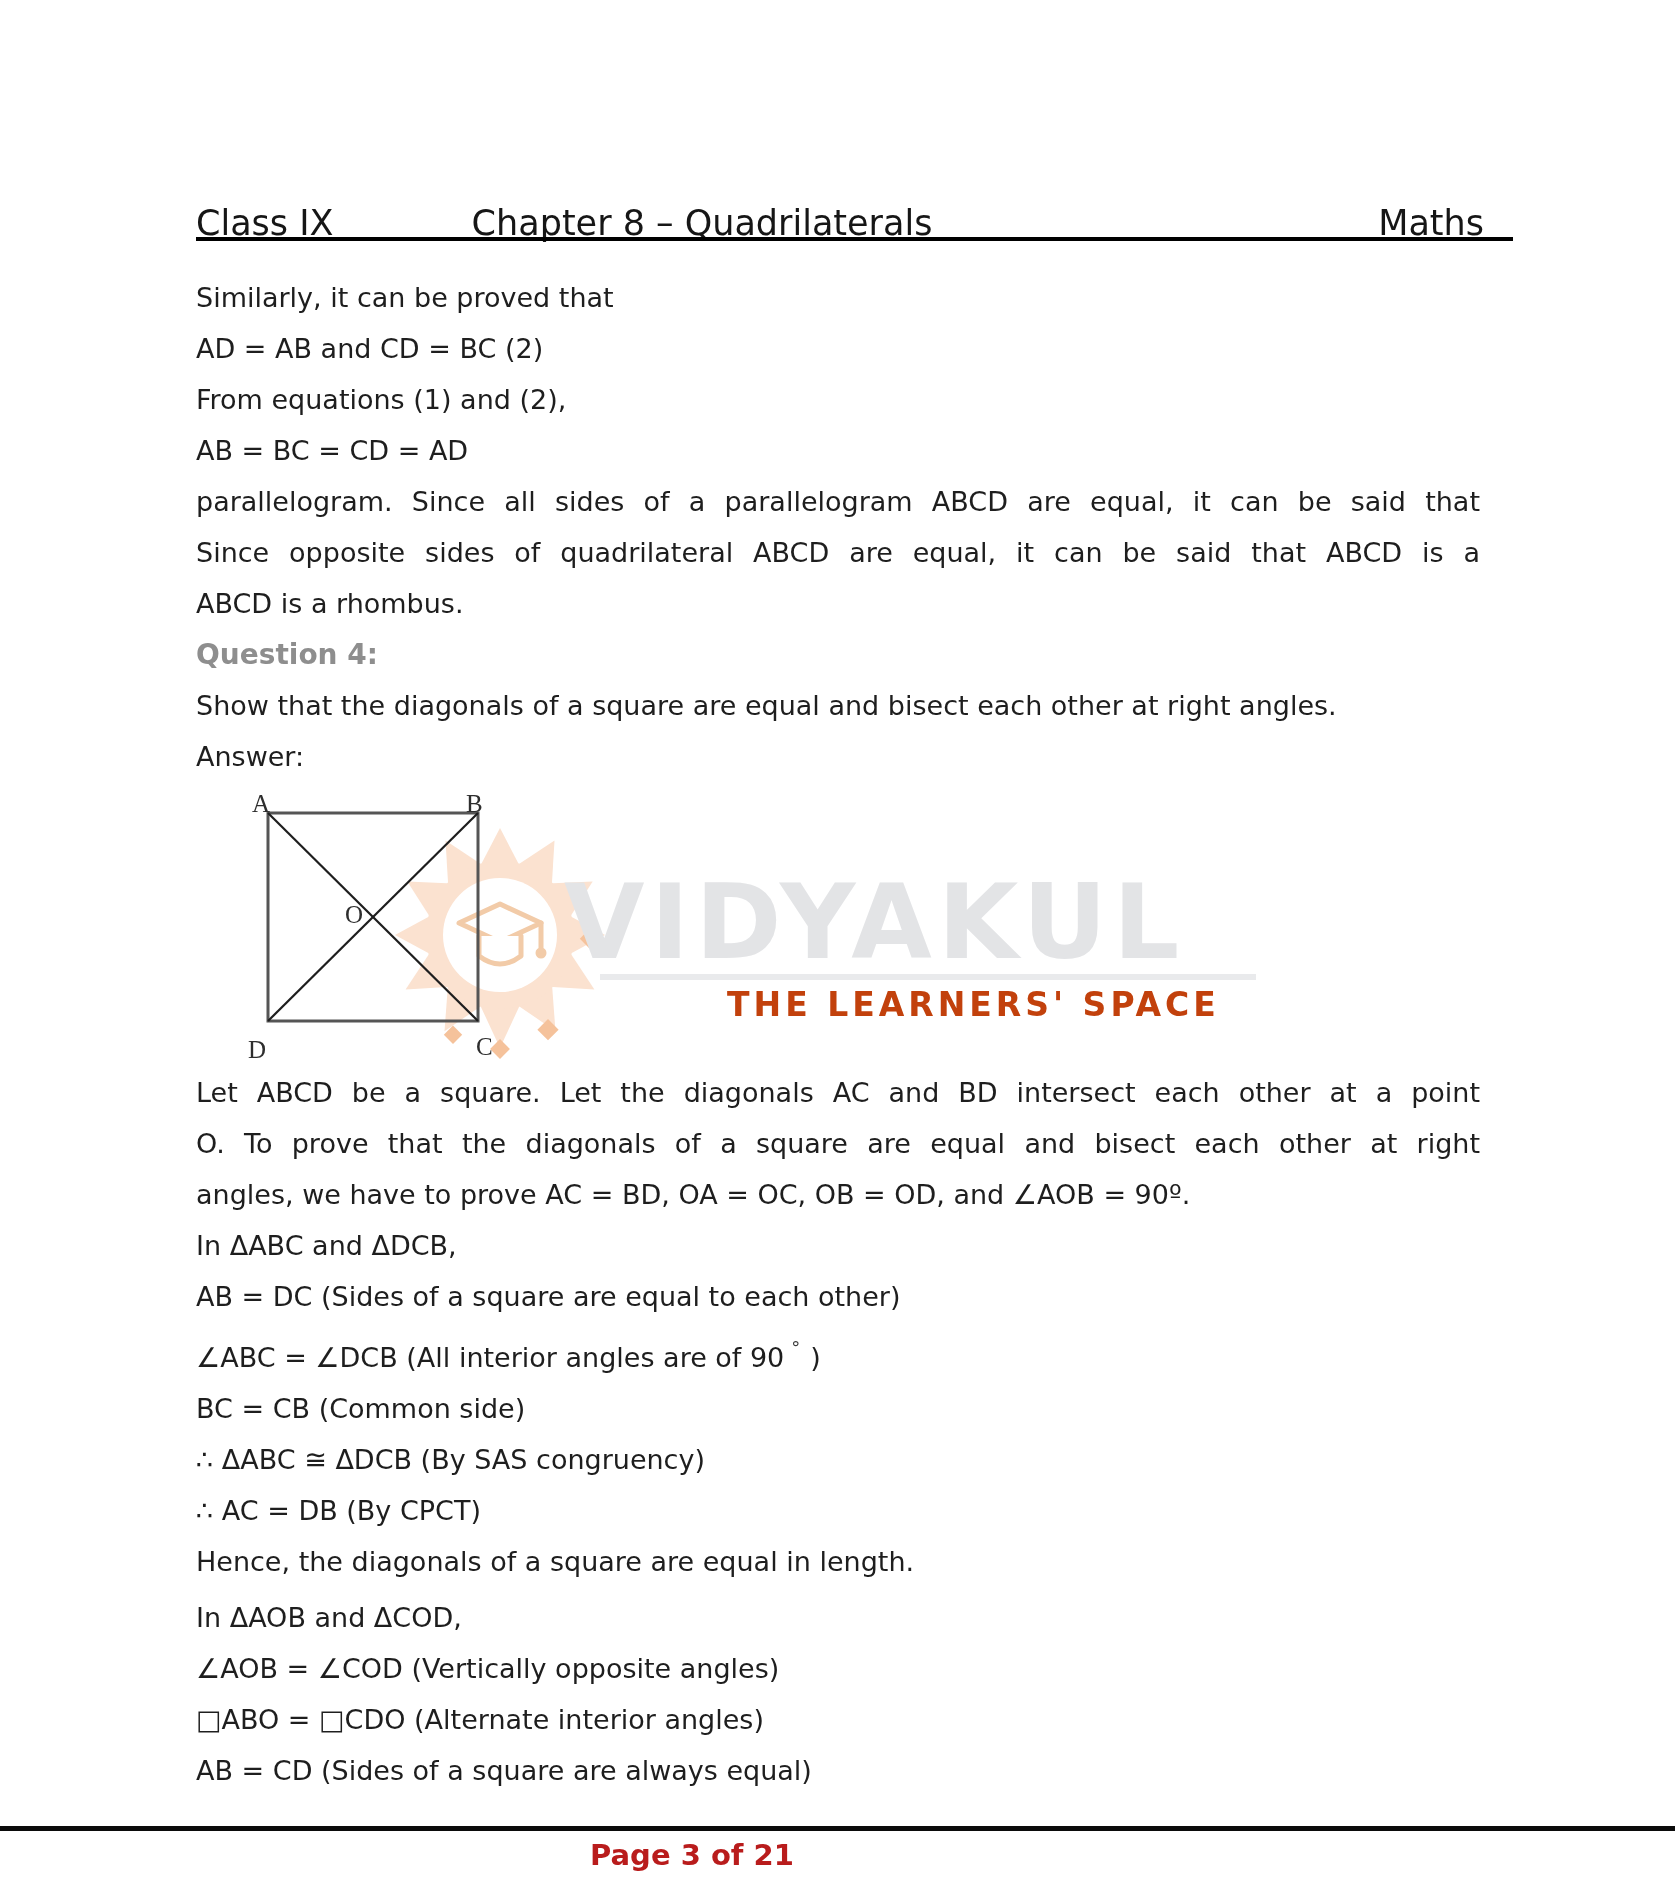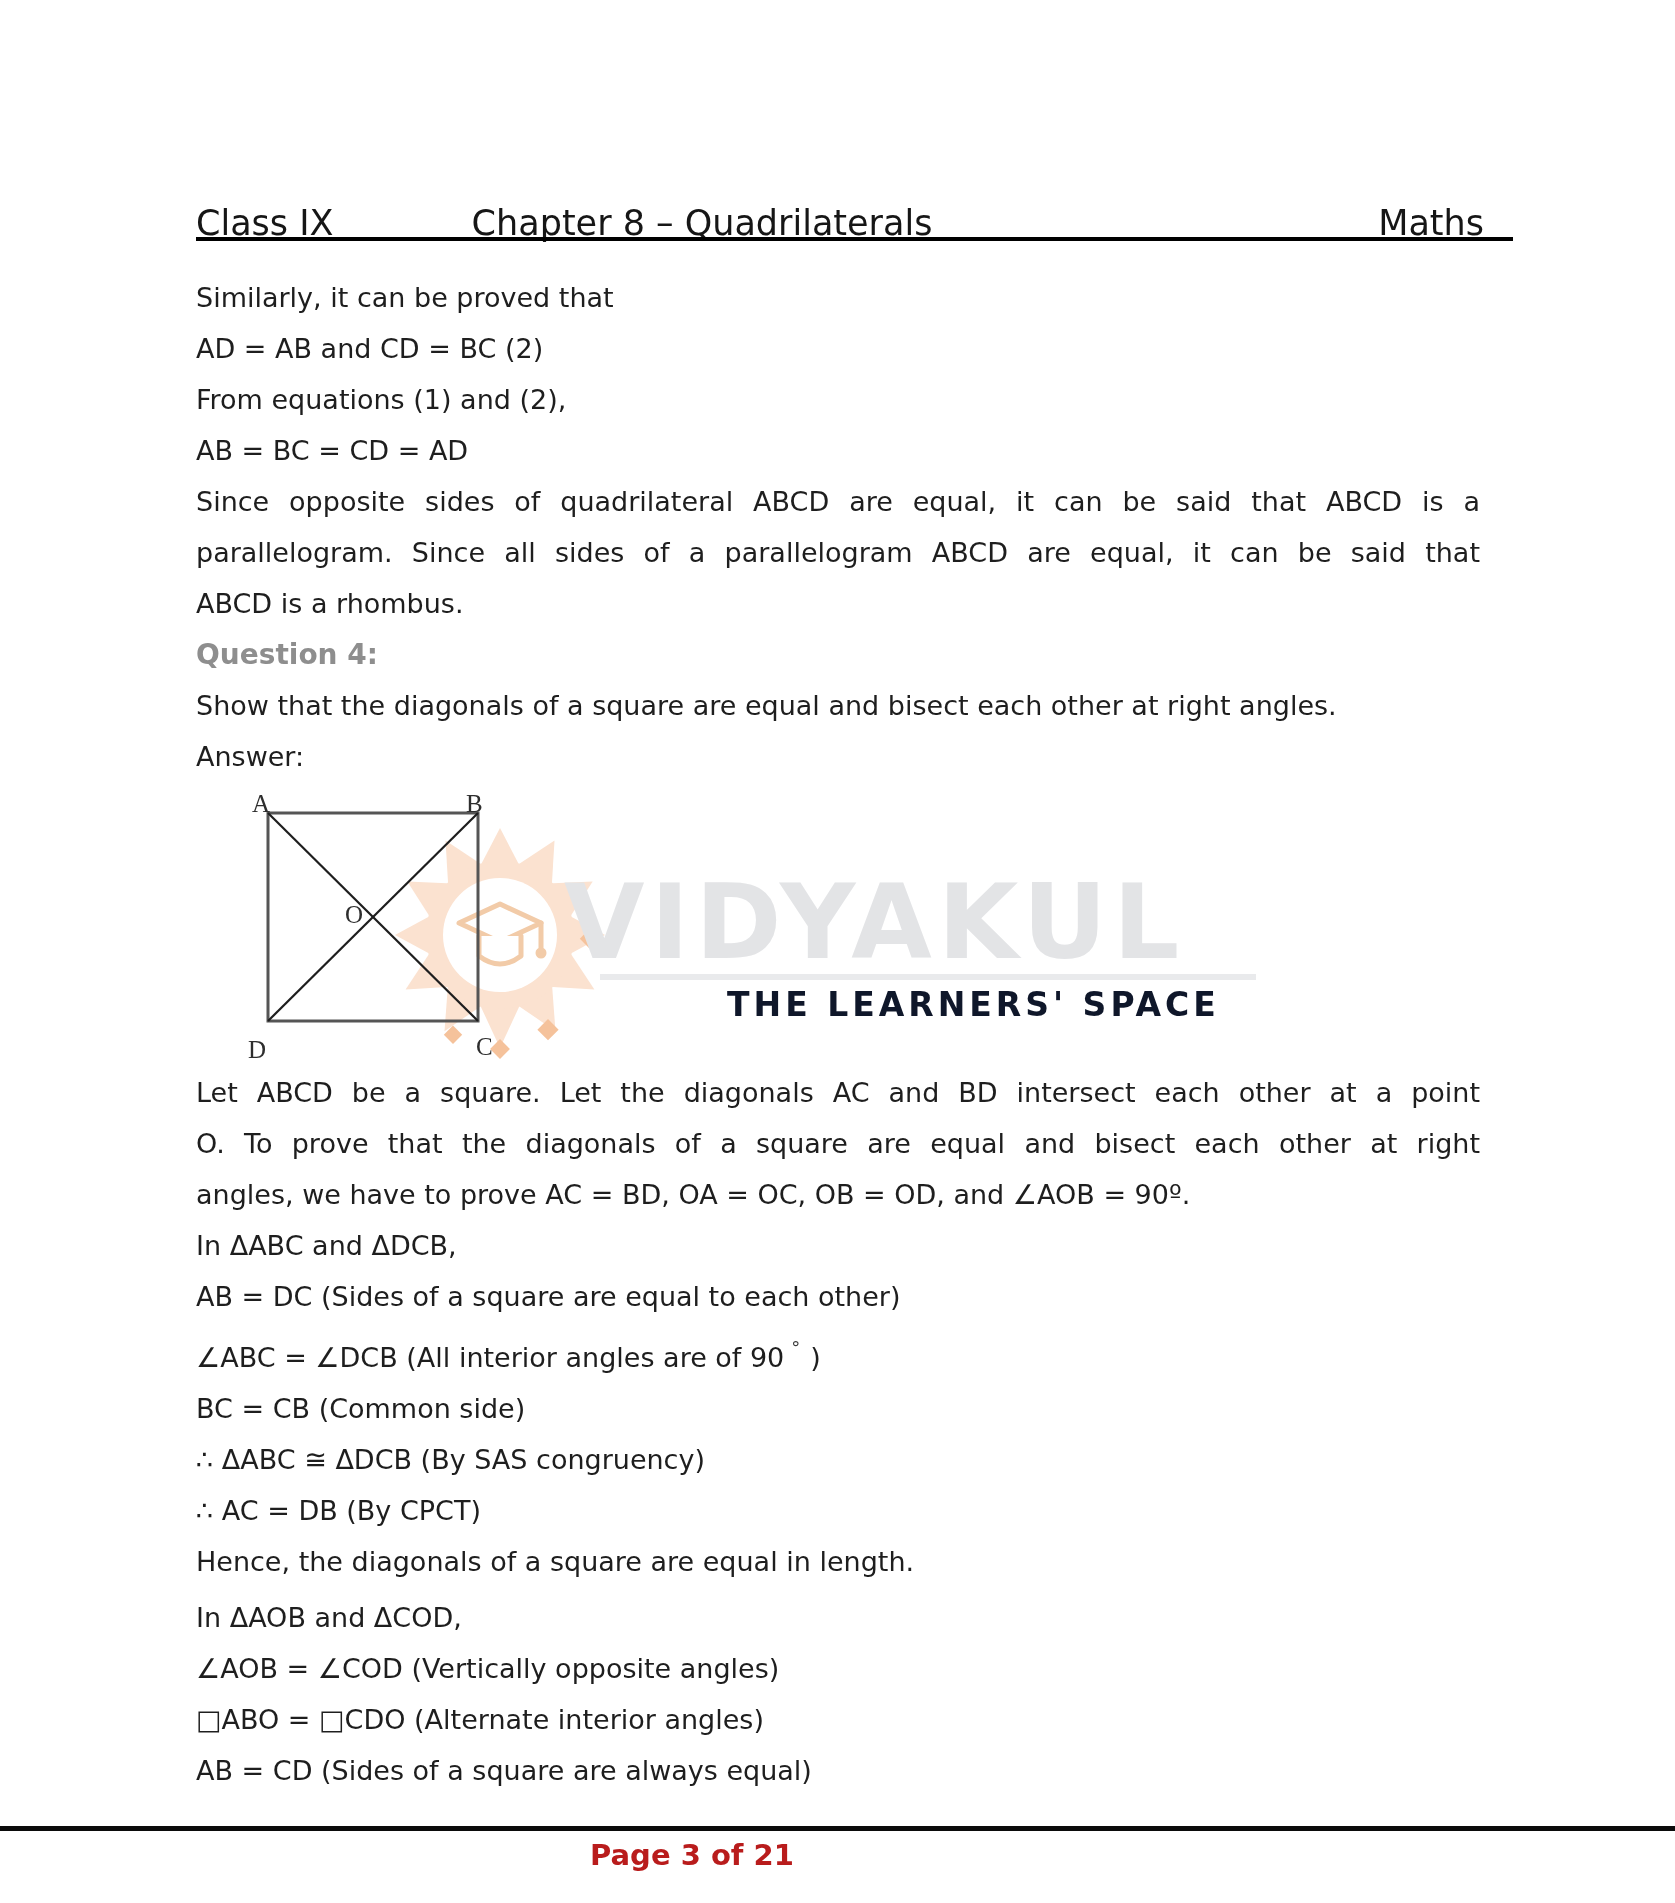--- a/index.html
+++ b/index.html
@@ -27,21 +27,21 @@
   
   .watermark{position:absolute;left:0;top:0;width:1675px;height:1903px;z-index:1;}
   .wm-logo{position:absolute;left:395px;top:820px;}
   .wm-brand{
     position:absolute;left:564px;top:870px;font-size:104px;font-weight:bold;
     letter-spacing:6px;color:#e3e4e6;white-space:nowrap;line-height:1;
   }
   .wm-underline{position:absolute;left:600px;top:974px;width:656px;height:6px;background:#e9eaec;}
   .wm-tagline{
     position:absolute;left:727px;top:988px;font-size:33px;font-weight:bold;
-    letter-spacing:4px;color:#0f172a;white-space:nowrap;line-height:1;
+    letter-spacing:4px;color:#c2410c;white-space:nowrap;line-height:1;
   }
   
   .ftr-rule{position:absolute;left:0;top:1826px;width:1675px;height:5px;background:#0b0b0b;z-index:3;}
   .ftr-text{
     position:absolute;left:692px;top:1838px;transform:translateX(-50%);
     font-size:29px;font-weight:bold;color:#b91c1c;z-index:3;white-space:nowrap;
   }
 </style>
 </head>
 <body>
@@ -111,22 +111,22 @@
   <div class="hdr hdr-left">Class IX</div>
   <div class="hdr hdr-center">Chapter 8 – Quadrilaterals</div>
   <div class="hdr hdr-right">Maths</div>
   <div class="hdr-rule"></div>
 
   <div class="body-text">
     <div class="line">Similarly, it can be proved that</div>
     <div class="line">AD = AB and CD = BC (2)</div>
     <div class="line">From equations (1) and (2),</div>
     <div class="line">AB = BC = CD = AD</div>
+    <div class="line just">parallelogram. Since all sides of a parallelogram ABCD are equal, it can be said that</div>
     <div class="line just">Since opposite sides of quadrilateral ABCD are equal, it can be said that ABCD is a</div>
-    <div class="line just">parallelogram. Since all sides of a parallelogram ABCD are equal, it can be said that</div>
     <div class="line">ABCD is a rhombus.</div>
     <div class="line qhead">Question 4:</div>
     <div class="line">Show that the diagonals of a square are equal and bisect each other at right angles.</div>
     <div class="line">Answer:</div>
 
     <div class="figure-gap"></div>
 
     <div class="line just">Let ABCD be a square. Let the diagonals AC and BD intersect each other at a point</div>
     <div class="line just">O. To prove that the diagonals of a square are equal and bisect each other at right</div>
     <div class="line">angles, we have to prove AC = BD, OA = OC, OB = OD, and ∠AOB = 90º.</div>

